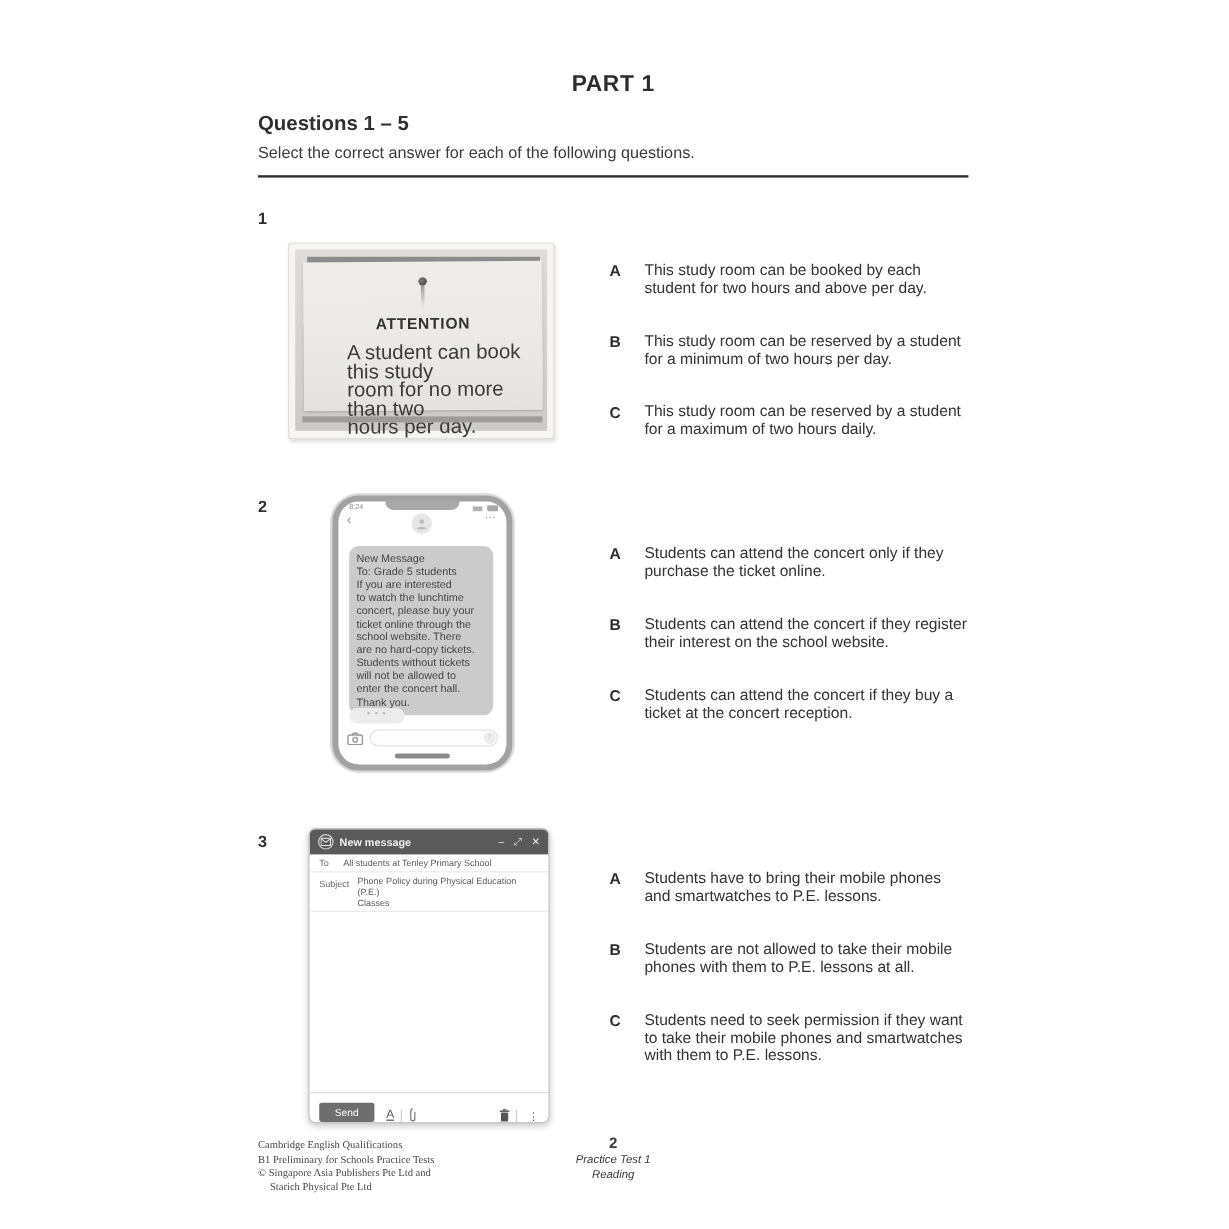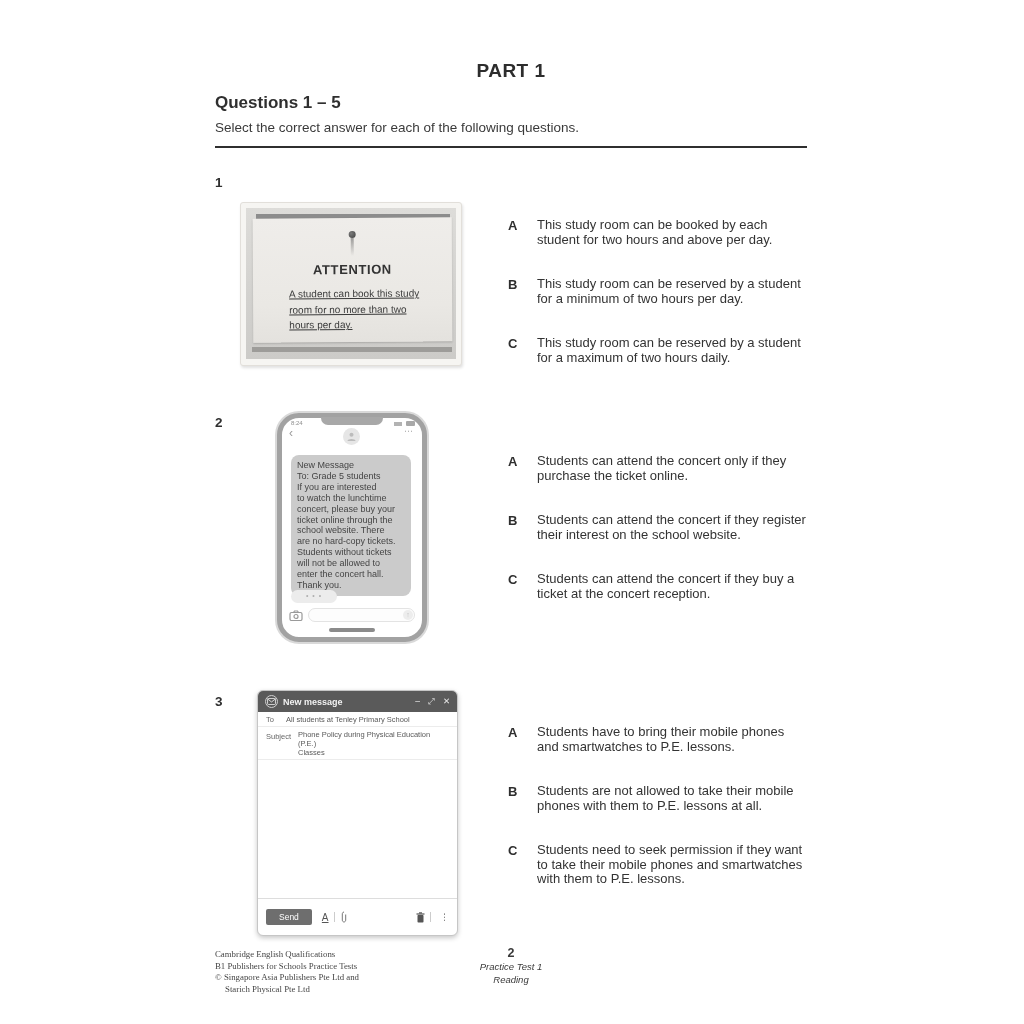--- a/index.html
+++ b/index.html
@@ -40,21 +40,21 @@
   .rail-bottom { position:absolute; left:6px; right:4px; bottom:7px; height:5px; background:#9d9c99; }
   .paper { position:absolute; left:7px; top:10px; right:4px; bottom:17px;
     background:linear-gradient(180deg,#efedea 0%,#eae8e4 70%,#e4e2de 100%);
     transform:rotate(-0.4deg); box-shadow:0 1px 2px rgba(0,0,0,0.18); }
   .pin { position:absolute; left:50%; top:13px; width:7px; height:7px; margin-left:-4px;
     border-radius:50%; background:radial-gradient(circle at 35% 35%, #7b7b7b, #3f3f3f); }
   .pin-streak { position:absolute; left:50%; top:20px; width:3px; height:18px; margin-left:-2px;
     background:linear-gradient(180deg, rgba(90,90,90,0.55), rgba(90,90,90,0)); }
   .notice-heading { margin-top:44px; text-align:center; font-size:13px; font-weight:bold;
     letter-spacing:0.6px; color:#333333; }
-  .notice-body { margin:9px 0 0 36px; font-size:10px; line-height:15.6px; color:#3b3b3b;text-decoration:underline; }
+  .notice-body { margin:9px 0 0 36px; font-size:17px; line-height:15.6px; color:#3b3b3b; }
 
   
   .phone { left:277px; top:413px; width:150px; height:229px;
     border:5px solid #a2a2a2; border-radius:22px; background:#ffffff;
     box-shadow:0 0 0 2px #d9d9d9; }
   .notch { position:absolute; left:50%; top:-1px; width:62px; height:8px; margin-left:-31px;
     background:#a8a8a8; border-radius:0 0 7px 7px; }
   .status-time { position:absolute; left:9px; top:2px; font-size:6px; color:#8f8f8f; }
   .sig { position:absolute; right:20px; top:4px; width:8px; height:4px; background:#b3b3b3; }
   .batt { position:absolute; right:7px; top:3px; width:9px; height:5px; background:#a8a8a8; border-radius:1px; }
@@ -85,22 +85,22 @@
   .env-circle { width:13px; height:13px; border:1px solid #cfcfcf; border-radius:50%;
     display:flex; align-items:center; justify-content:center; flex:none; }
   .title-text { margin-left:5px; font-size:9px; font-weight:bold; color:#f2f2f2; flex:1; }
   .win-btn { font-size:8.5px; color:#eaeaea; margin-left:8px; line-height:21px; }
   .field-row { display:flex; padding:3px 8px 2px 8px; border-bottom:1px solid #ececec;
     font-size:7.5px; color:#5a5a5a; }
   .field-label { flex:none; margin-right:6px; color:#666666; }
   .to-label { width:14px; }
   .subj-label { width:26px; padding-top:2px; }
   .email-body { padding:9px 9px; font-size:12px; line-height:14.6px; color:#3e3e3e; }
-  .compose-bar { position:absolute; left:0; right:0; bottom:0; height:37px;
-    border-top:1px solid #dddddd; display:flex; align-items:center; padding:0 8px; }
+  .compose-bar { position:absolute; left:0; right:0; bottom:0; height:25px;
+    border-top:1px solid #dddddd; display:flex; align-items:flex-end; padding:0 8px; }
   .send-btn { background:#6e6e6e; color:#ffffff; font-size:8.5px; border:none;
     padding:3px 13px; border-radius:2px; }
   .fmt-a { margin-left:10px; font-size:10px; color:#555555; text-decoration:underline; }
   .vdiv { width:1px; height:10px; background:#cccccc; margin:0 5px; }
   .bar-spacer { flex:1; }
   .more-vert { font-size:9px; color:#555555; margin-left:4px; }
 
   
   .footer-left { left:215px; top:949px; font-family:"Liberation Serif", serif;
     font-size:8.8px; line-height:11.5px; color:#464646; }
@@ -266,21 +266,21 @@
 </div>
 <div class="abs option" style="top:843px;">
   <span class="opt-label">C</span>
   <span class="opt-text preline">Students need to seek permission if they want
 to take their mobile phones and smartwatches
 with them to P.E. lessons.</span>
 </div>
 
 <div class="abs footer-left">
   <div>Cambridge English Qualifications</div>
-  <div>B1 Publishers for Schools Practice Tests</div>
+  <div>B1 Preliminary for Schools Practice Tests</div>
   <div>© Singapore Asia Publishers Pte Ltd and</div>
   <div class="indent">Starich Physical Pte Ltd</div>
 </div>
 <div class="abs footer-right">
   <div class="page-num">2</div>
   <div class="test-label">Practice Test 1</div>
   <div class="section-label">Reading</div>
 </div>
 
 </body></html>

